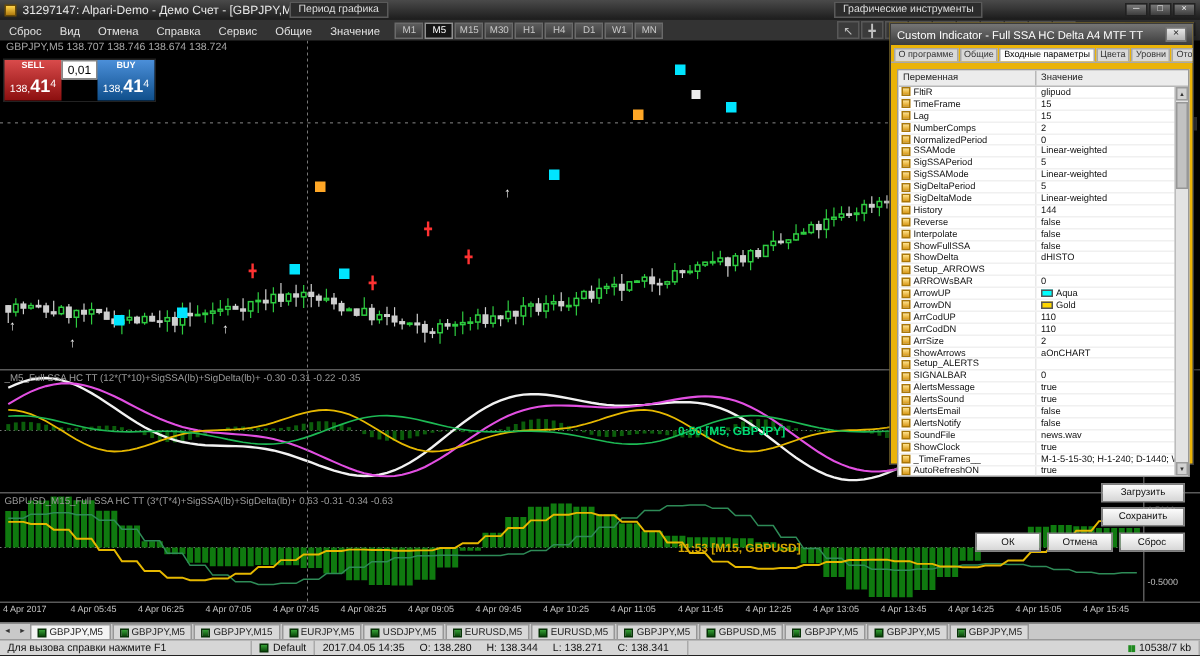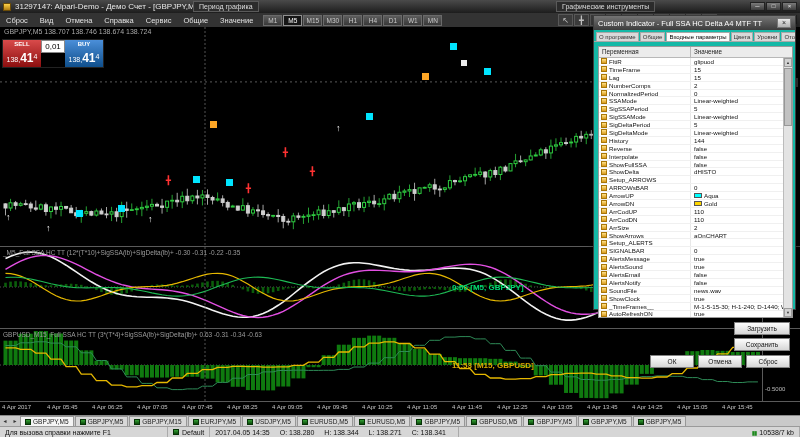--- a/index.html
+++ b/index.html
@@ -50,21 +50,21 @@
   .oct-btn{flex:1;color:#fff;text-align:center;cursor:pointer;}
   .oct-sell{background:linear-gradient(#d94b4b,#8c0f0f);}
   .oct-buy{background:linear-gradient(#4b8fd9,#0f4f8c);}
   .oct-side{display:block;font-size:6px;font-weight:bold;line-height:8px;}
   .oct-price{font-size:7px;line-height:9px;white-space:nowrap;}
   .oct-big{font-size:12px;font-weight:bold;}
   .oct-sup{font-size:7px;vertical-align:super;}
   .oct-lot{width:24px;height:13px;background:#fff;color:#000;font-size:8px;line-height:12px;
     text-align:center;border:1px solid #888;align-self:flex-start;}
   
-  .dialog{position:absolute;left:593px;top:15px;width:203px;height:295px;background:#14b8a6;
+  .dialog{position:absolute;left:593px;top:15px;width:203px;height:295px;background:#eab308;
     border:1px solid #3c3c3c;box-shadow:3px 4px 10px rgba(0,0,0,.65);z-index:40;}
   .dlg-caption{height:14px;background:linear-gradient(#757575,#3c3c3c);color:#fff;font-size:7.5px;
     display:flex;align-items:center;padding:0 4px;white-space:nowrap;overflow:hidden;}
   .dlg-close{margin-left:auto;width:14px;height:10px;background:linear-gradient(#e8e8e8,#b2b2b2);
     border:1px solid #777;color:#222;font-size:7px;line-height:8px;text-align:center;flex:none;}
   .dlg-tabs{display:flex;padding:2px 2px 0;border-bottom:1px solid #a8a8a8;white-space:nowrap;overflow:hidden;}
   .dlg-tab{padding:1px 2px;font-size:6px;background:#d9d9d9;border:1px solid #a8a8a8;border-bottom:none;
     margin-right:1px;color:#333;}
   .dlg-tab.active{background:#fbfbfb;color:#000;}
   .dlg-table{position:absolute;left:4px;top:30px;width:195px;height:272px;background:#fff;

